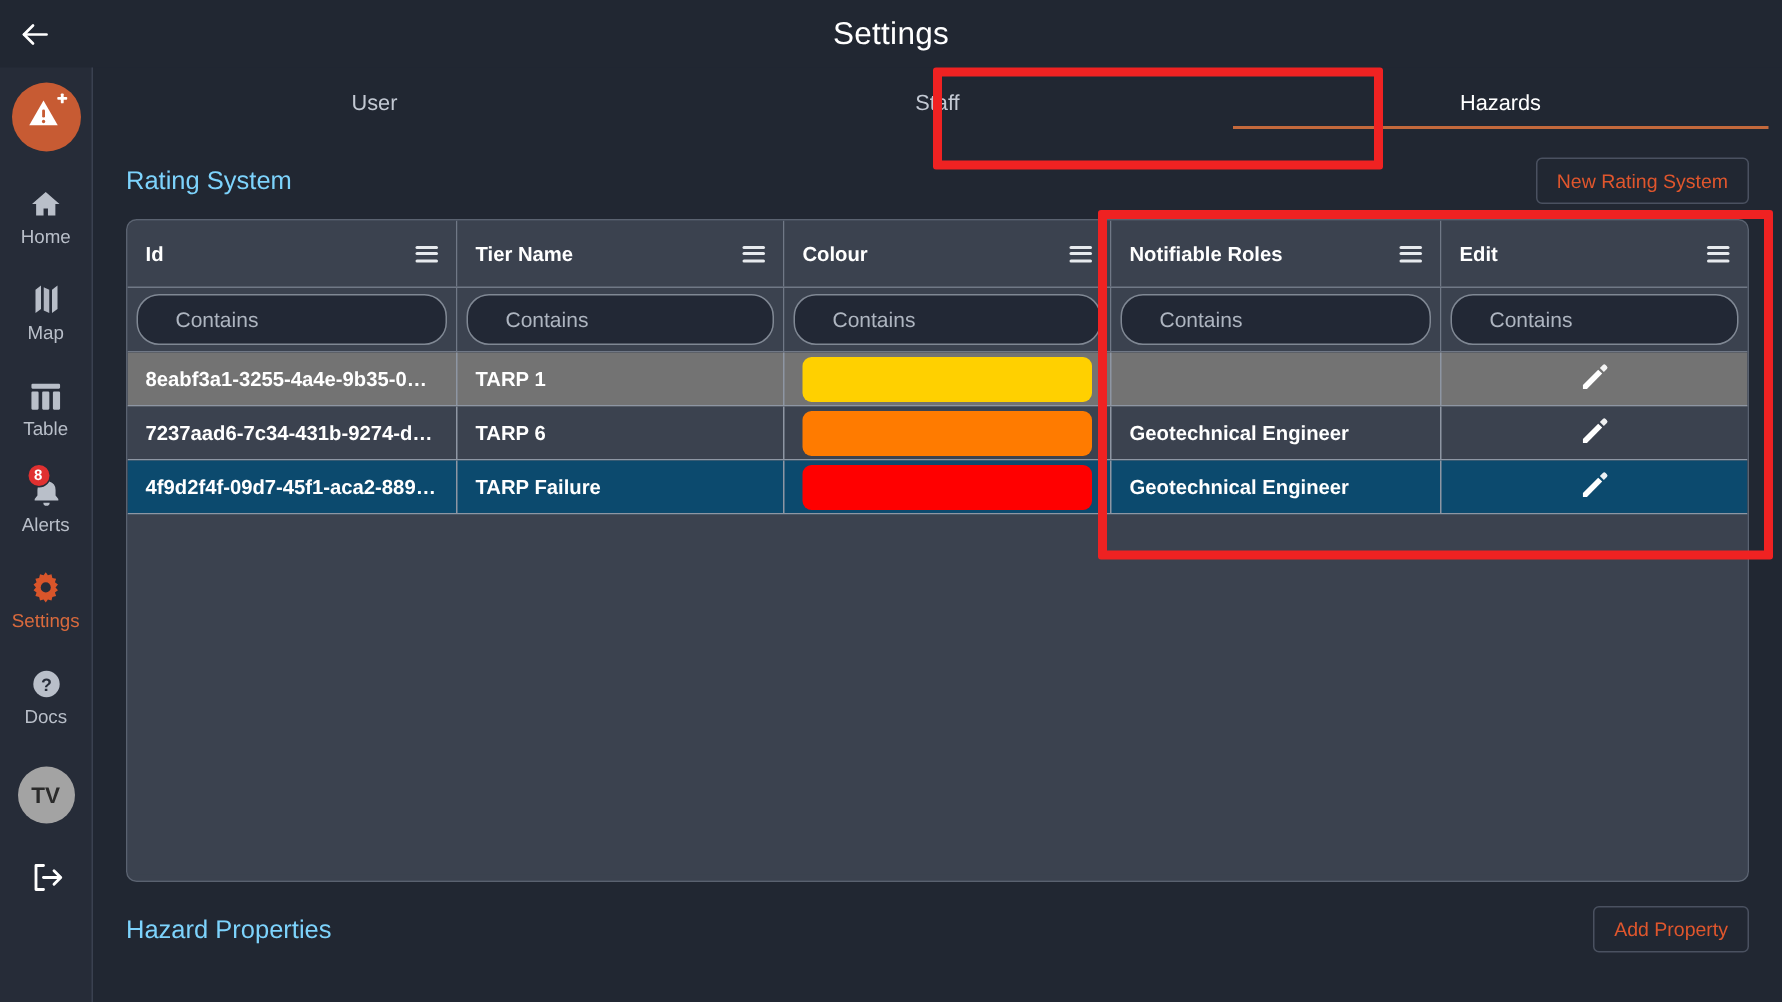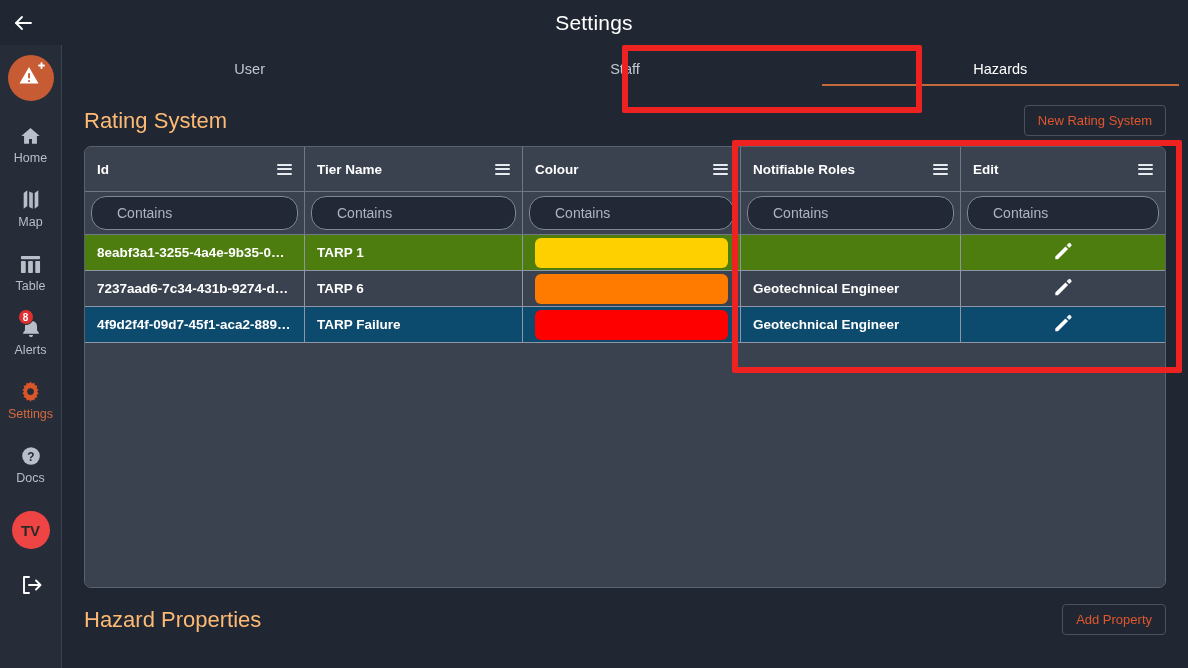--- a/index.html
+++ b/index.html
@@ -49,21 +49,21 @@
   .nav-label { margin-top: 4px; font-size: 12.5px; color: #b9bfc9; }
   .nav-item.active .nav-label { color: #d96a3d; }
   .badge {
     position: absolute; right: 8px; top: -4px; min-width: 16px; height: 16px;
     border-radius: 8px; background: #e03030; color: #fff; font-size: 10px;
     font-weight: bold; display: flex; align-items: center; justify-content: center;
     padding: 0 3px; border: 1.5px solid #262c38;
   }
   .tv-avatar {
     margin-top: 26px; width: 38px; height: 38px; border-radius: 50%;
-    background: #ef4444; color: #2a2a2a; font-size: 15px; font-weight: 600;
+    background: #a3a3a3; color: #2a2a2a; font-size: 15px; font-weight: 600;
     display: flex; align-items: center; justify-content: center; cursor: pointer;
   }
   .logout { margin-top: 24px; cursor: pointer; }
 
   
   .main {
     position: absolute; left: 62px; top: 45px; width: 1126px; height: 623px;
     background: #212732; overflow: hidden;
   }
 
@@ -77,21 +77,21 @@
   .tab .tab-underline {
     position: absolute; left: 9px; right: 9px; bottom: 7px; height: 2px;
     background: transparent;
   }
   .tab.active .tab-underline { background: #c4693c; }
 
   .section-head {
     display: flex; align-items: center; justify-content: space-between;
     padding: 12px 22px 10px 22px;
   }
-  .section-title { color: #fdba74; font-size: 22px; font-weight: 500; }
+  .section-title { color: #7dd3fc; font-size: 17px; font-weight: 500; }
   .outline-btn {
     border: 1px solid #4a5160; background: transparent; color: #e0562d;
     font-size: 13px; border-radius: 4px; padding: 7px 13px; cursor: pointer;
     font-family: "Liberation Sans", sans-serif;
   }
 
   
   .grid-wrap {
     margin: 0 22px; height: 442px; background: #3b424f;
     border: 1px solid #5a6270; border-radius: 7px; overflow: hidden;
@@ -119,21 +119,21 @@
   .fcell:last-child { border-right: none; }
   .finput {
     width: 100%; height: 34px; background: #222835; border: 1px solid #808894;
     border-radius: 15px; color: #fff; font-size: 14px; padding: 0 25px;
     font-family: "Liberation Sans", sans-serif; outline: none;
   }
   .finput::placeholder { color: #aeb5c0; }
 
   .grid-body { flex: 1 1 auto; background: #3b424f; }
   .grow { display: flex; height: 36px; border-bottom: 1px solid #8e96a3; }
-  .grow.selected { background: #4d7c0f; }
+  .grow.selected { background: #737373; }
   .grow.even { background: #3b424f; }
   .grow.odd  { background: #0c4a6e; }
   .gcell {
     display: flex; align-items: center; padding: 0 12px;
     color: #ffffff; font-size: 13.5px; font-weight: 600;
     border-right: 1px solid #8e96a3; overflow: hidden; white-space: nowrap;
   }
   .gcell:last-child { border-right: none; }
   .gcell.center { justify-content: center; }
   .swatch { width: 202px; height: 30px; border-radius: 6px; }

